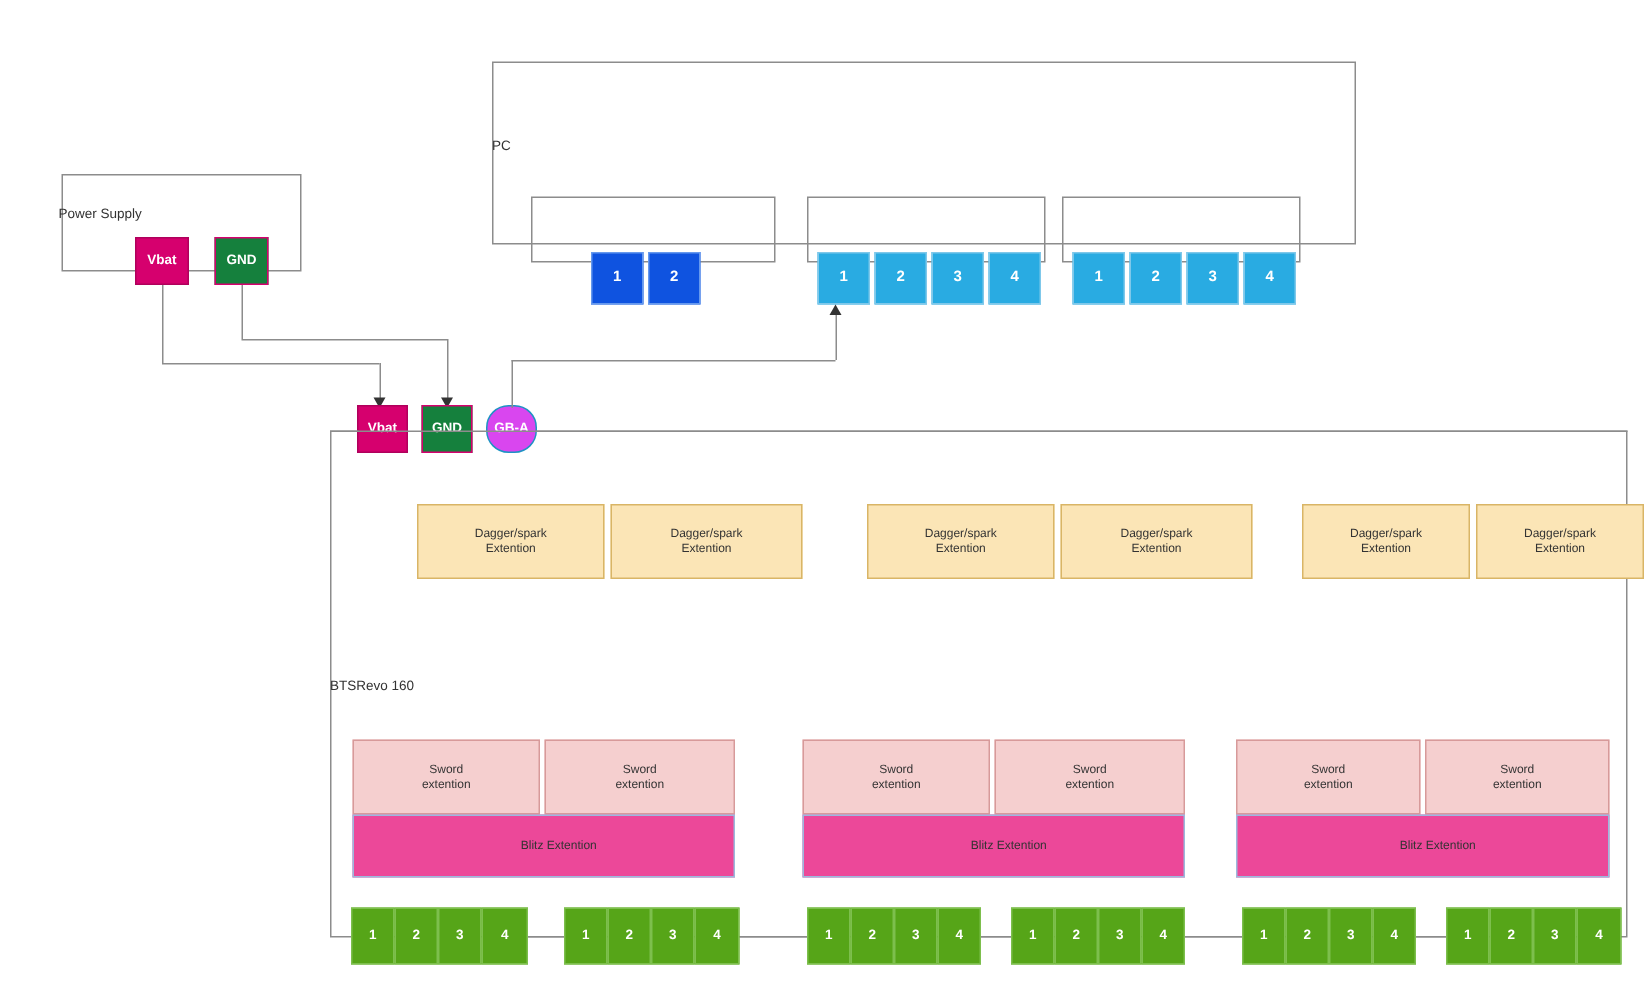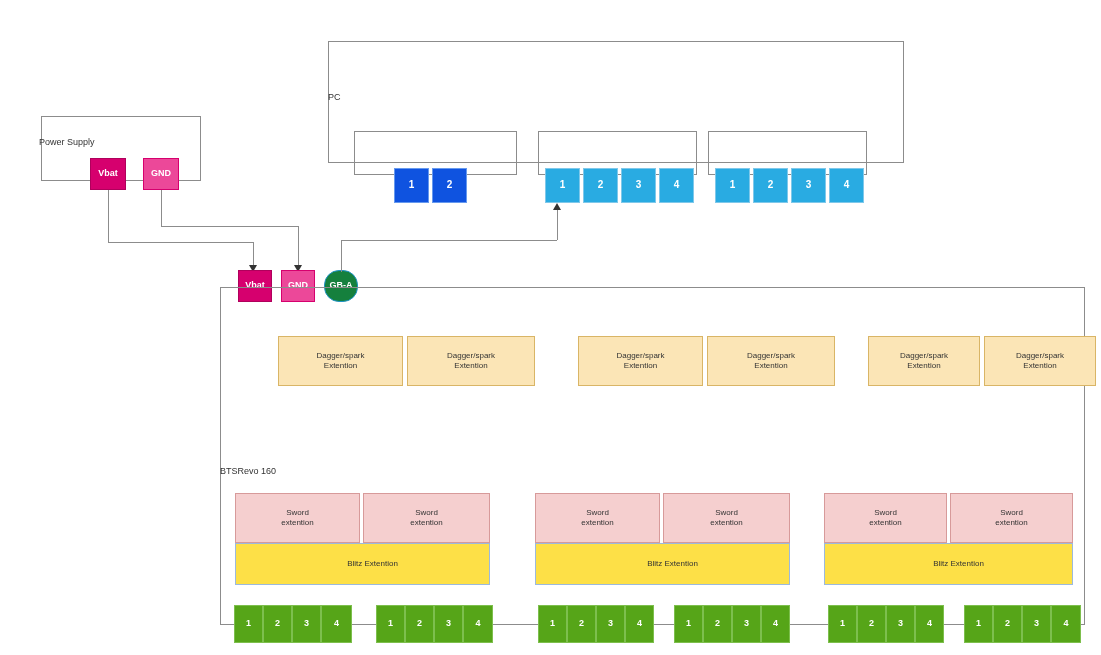--- a/index.html
+++ b/index.html
@@ -63,22 +63,22 @@
   }
 
   
   .conn {
     font-size: 9px;
     font-weight: bold;
     color: #ffffff;
     border: 1px solid;
   }
   .conn-vbat { background: #d6006e; border-color: #b0005c; }
-  .conn-gnd  { background: #ec4899; border-color: #d6006e; }
-  .conn-gba  { background: #15803d; border-color: #1f93c4; border-radius: 15px; }
+  .conn-gnd  { background: #15803d; border-color: #d6006e; }
+  .conn-gba  { background: #d946ef; border-color: #1f93c4; border-radius: 15px; }
 
   
   .port {
     font-size: 10px;
     font-weight: bold;
     color: #ffffff;
     border: 1px solid;
   }
   .port-dark  { background: #0f53e0; border-color: #6699ee; }
   .port-light { background: #29abe2; border-color: #7fc8ea; }
@@ -91,21 +91,21 @@
     color: #333333;
     margin-left: 45px;
   }
   .sword {
     background: #f5cfcf;
     border: 1px solid #d79a9a;
     font-size: 8px;
     color: #333333;
   }
   .blitz {
-    background: #fde047;
+    background: #ec4899;
     border: 1px solid #9bb9dd;
     font-size: 8px;
     color: #333333;
     padding-left: 20px;
   }
 
   
   .green-cell {
     background: #56a518;
     border: 1px solid #7dbf4d;
@@ -170,21 +170,21 @@
   <div class="wire v" style="left:341px; top:240px; height:32px;"></div>
   <div class="wire h" style="left:341px; top:240px; width:216px;"></div>
   <div class="wire v" style="left:557px; top:210px; height:30px;"></div>
   <div class="arrow-up" style="left:553px; top:203px;"></div>
 
   <div class="box outline" style="left:220px; top:287px; width:865px; height:338px; border-left:1px solid #8c8c8c;"></div>
 
   <div class="wire h" style="left:220px; top:287px; width:19px;"></div>
   <div class="wire h" style="left:357px; top:287px; width:728px;"></div>
 
-  <div class="label-only title-text" style="left:220px; top:466px; width:865px;">BTSRevo 160</div>
+  <div class="label-only title-text" style="left:220px; top:452px; width:865px;">BTSRevo 160</div>
 
   <div class="box dagger" style="left:233px; top:336px; width:125px; height:50px;">
     <span>
       <span>Dagger/spark</span><br>
       <span>Extention</span>
     </span>
   </div>
   <div class="box dagger" style="left:362px; top:336px; width:128px; height:50px;">
     <span>
       <span>Dagger/spark</span><br>

